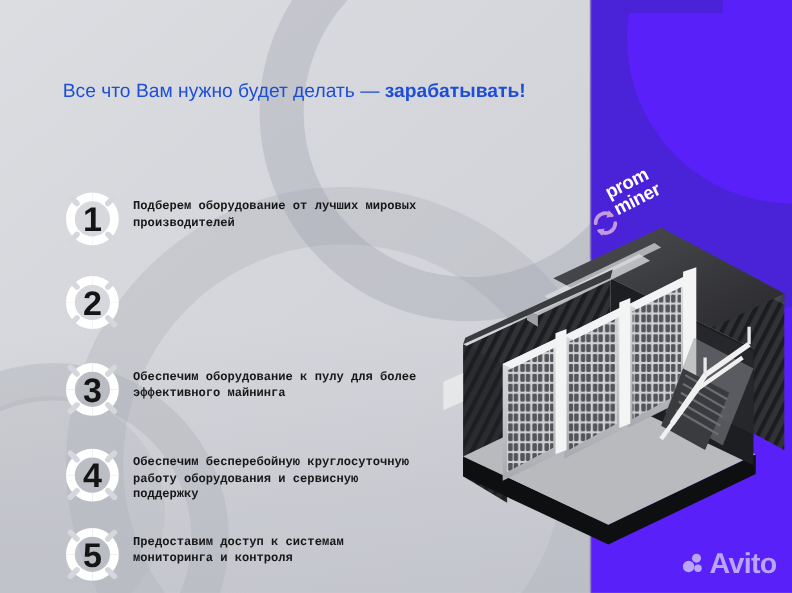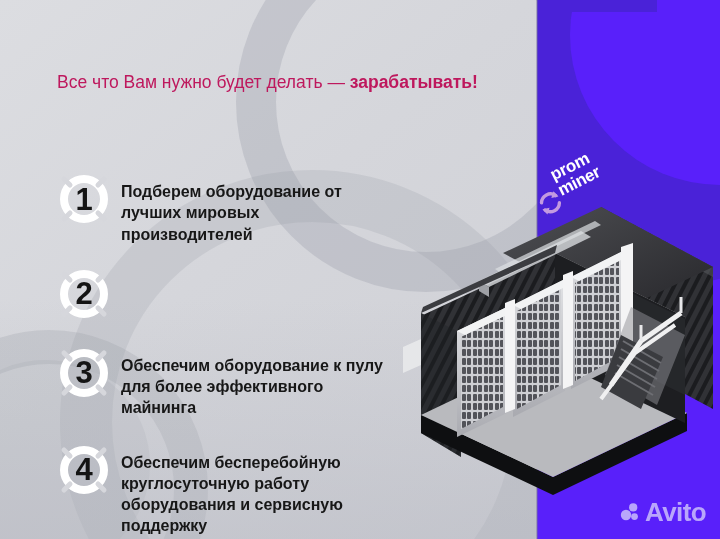--- a/index.html
+++ b/index.html
@@ -116,21 +116,21 @@
     font-weight: 700;
     letter-spacing: 0.4px;
     color: #151515;
     line-height: 1.12;
     white-space: nowrap;
   }
   .subhead {
     margin: 12px 0 0 0;
     font-size: 17.5px;
     font-weight: 400;
-    color: #be185d;
+    color: #1d4ed8;
     line-height: 1.2;
     white-space: nowrap;
   }
   .subhead .strong {
     font-weight: 700;
   }
 
   
   .steps {
     position: absolute;
@@ -165,24 +165,25 @@
     align-items: center;
     justify-content: center;
     font-size: 31px;
     font-weight: 700;
     color: #141414;
     line-height: 1;
   }
 
   .step-text {
     padding-top: 9px;
-    font-size: 16px;
+    font-size: 11px;
     font-weight: 700;
     line-height: 1.33;
     color: #171717;
+    font-family: Liberation Mono, monospace;
   }
 
   
   .step.s1 { margin-bottom: 22px; }
   .step.s2 { margin-bottom: 25px; }
   .step.s3 { margin-bottom: 24px; }
   .step.s4 { margin-bottom: 18px; }
 
   
   .render {
@@ -360,20 +361,21 @@
           </g>
           <g fill="none" stroke="#d6d7dc" stroke-width="5" stroke-linecap="round">
             <path d="M41 13 L47 7"></path>
             <path d="M41 41 L47 47"></path>
             <path d="M13 41 L7 47"></path>
             <path d="M13 13 L7 7"></path>
           </g>
         </svg>
         <span class="num">5</span>
       </div>
+      <div class="step-text">Предоставим доступ к системам мониторинга и контроля</div>
     </div>
 
   </div>
 
   <div class="render">
     <svg viewBox="0 0 325 305">
       <defs>
         <linearGradient id="floorG" x1="0" y1="0" x2="1" y2="1">
           <stop offset="0" stop-color="#cfd0d3"></stop>
           <stop offset="1" stop-color="#9b9ca1"></stop>

